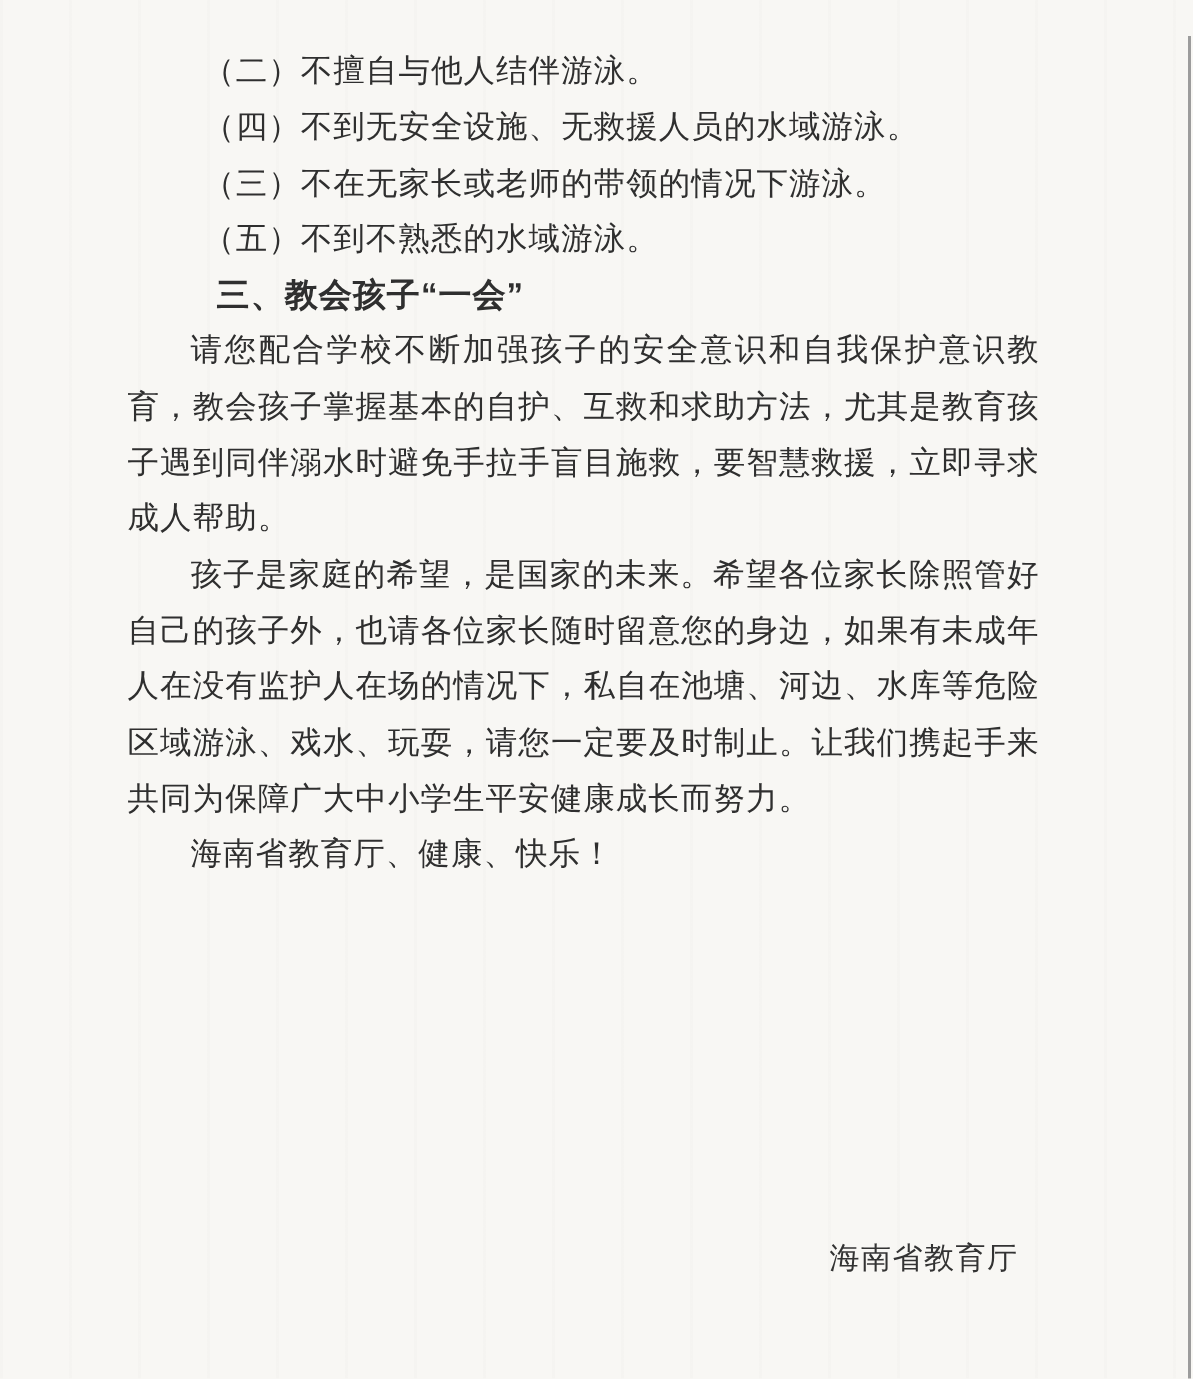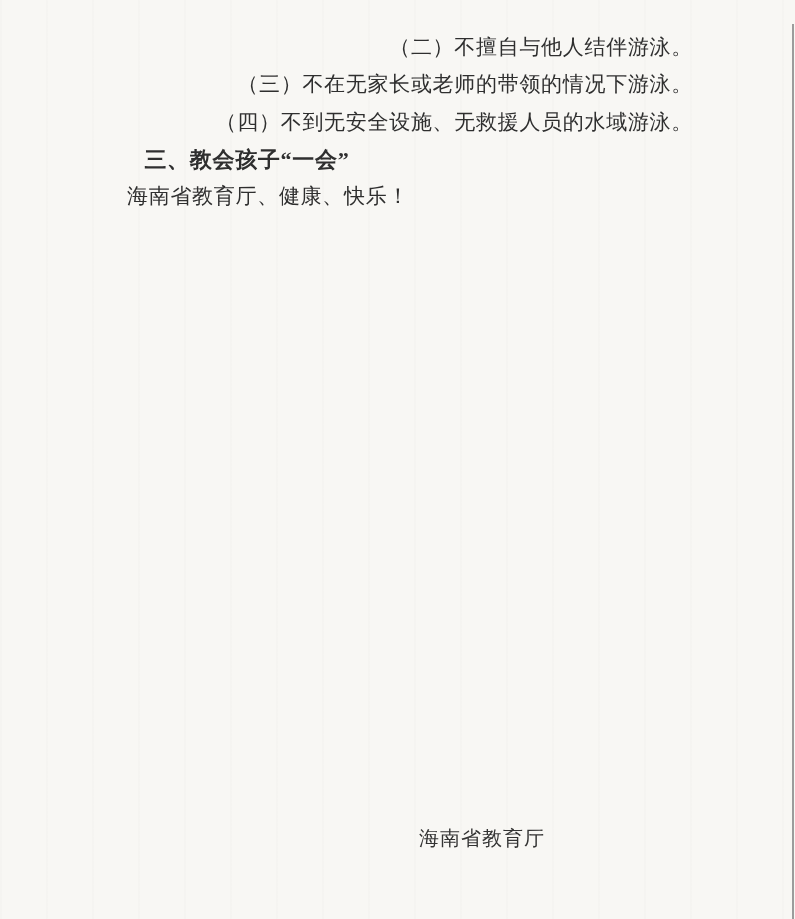--- a/index.html
+++ b/index.html
@@ -36,26 +36,25 @@
     top: 29px;
     width: 608px;
     font-size: 21px;
     line-height: 37.3px;
     letter-spacing: 0.7px;
   }
 
   .list-item {
     text-indent: 2.4em;
     white-space: nowrap;
-    text-align: right;
   }
 
   .section-heading {
     text-indent: 2.7em;
-    font-family: Liberation Serif, serif;
+    font-family: Liberation Sans, sans-serif;
     font-weight: bold;
     font-size: 22px;
     white-space: nowrap;
   }
 
   .paragraph {
     text-indent: 2em;
     text-align: justify;
     text-justify: inter-character;
   }
@@ -63,38 +62,41 @@
   .closing-line {
     text-indent: 2em;
     white-space: nowrap;
   }
 
   .signature-block {
     position: absolute;
     left: 419px;
     top: 820px;
     width: 260px;
-    text-align: left;
+    text-align: right;
     font-size: 20px;
     line-height: 36px;
     letter-spacing: 1px;
     color: #333333;
   }
 </style>
 </head>
 <body>
 
 <div class="scan-edge"></div>
 
 <div class="doc-body">
   <div class="list-item">（二）不擅自与他人结伴游泳。</div>
+  <div class="list-item">（四）不到无安全设施、无救援人员的水域游泳。</div>
   <div class="list-item">（三）不在无家长或老师的带领的情况下游泳。</div>
-  <div class="list-item">（四）不到无安全设施、无救援人员的水域游泳。</div>
+  <div class="list-item">（五）不到不熟悉的水域游泳。</div>
 
   <div class="section-heading">三、教会孩子“一会”</div>
 
+  <div class="paragraph">请您配合学校不断加强孩子的安全意识和自我保护意识教育，教会孩子掌握基本的自护、互救和求助方法，尤其是教育孩子遇到同伴溺水时避免手拉手盲目施救，要智慧救援，立即寻求成人帮助。</div>
+  <div class="paragraph">孩子是家庭的希望，是国家的未来。希望各位家长除照管好自己的孩子外，也请各位家长随时留意您的身边，如果有未成年人在没有监护人在场的情况下，私自在池塘、河边、水库等危险区域游泳、戏水、玩耍，请您一定要及时制止。让我们携起手来共同为保障广大中小学生平安健康成长而努力。</div>
 
   <div class="closing-line">海南省教育厅、健康、快乐！</div>
 </div>
 
 <div class="signature-block">
   <div>海南省教育厅</div>
 </div>
 
 </body></html>

